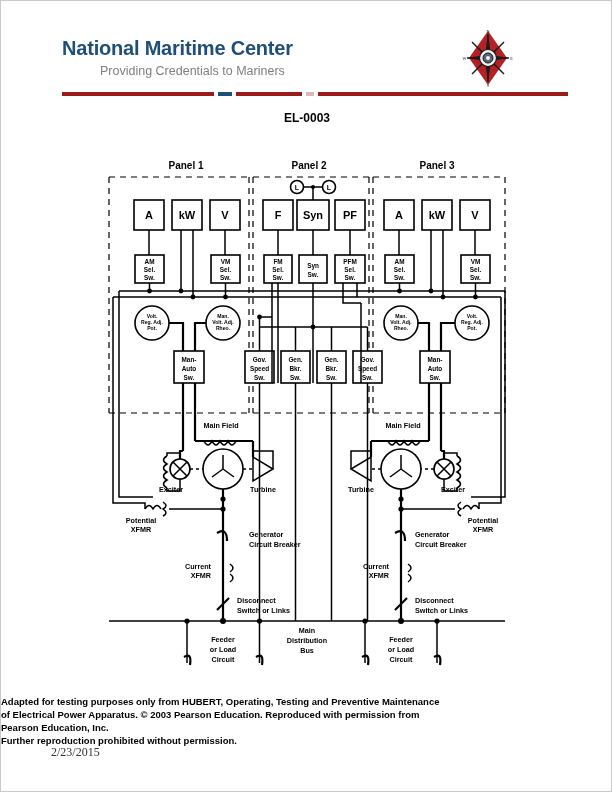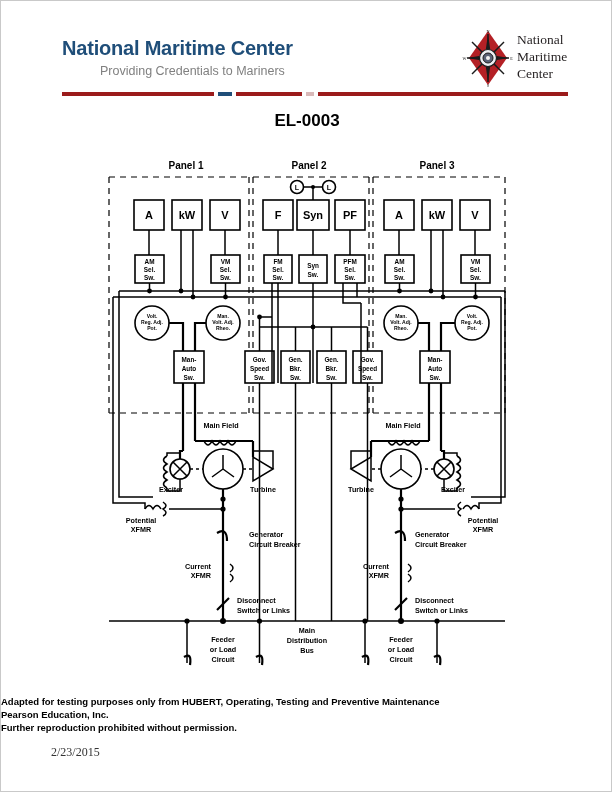--- a/index.html
+++ b/index.html
@@ -13,21 +13,21 @@
              color:#1F4E79;letter-spacing:-.2px;}
   #org-tagline{position:absolute;left:54px;top:63px;font-size:12.5px;color:#808080;margin-left:37px;}
   #rule-wrap{position:absolute;left:53px;top:91px;width:506px;height:4px;}
   .rule-seg{position:absolute;top:0;height:4px;}
   #logo{position:absolute;left:452px;top:28px;width:108px;height:58px;}
   #logo-mark{position:absolute;left:0;top:0;width:54px;height:58px;}
   #logo-text{position:absolute;left:56px;top:2px;width:52px;
              font-family:"Liberation Serif",serif;font-size:13.5px;line-height:17px;color:#231f20;}
 
   #doc-id{position:absolute;left:0;top:110px;width:612px;text-align:center;
-          font-size:17px;font-weight:bold;}
+          font-size:12px;font-weight:bold;}
 
   
   #diagram{position:absolute;left:0;top:150px;width:596px;height:540px;}
   #diagram svg{display:block;}
 
   
   #footer{position:absolute;left:0;top:694px;width:612px;
           font-size:9.5px;font-weight:bold;line-height:13px;}
   #date{position:absolute;left:50px;top:744px;
         font-family:"Liberation Serif",serif;font-size:12px;color:#333;}
@@ -69,25 +69,20 @@
         <polygon points="12,44 25,30 27,29 26,31"></polygon>
       </g>
       <circle cx="27" cy="29" r="8.5" fill="#eceef2" stroke="#1b1b1b" stroke-width="1.2"></circle>
       <circle cx="27" cy="29" r="5" fill="#5a6276" stroke="#1b1b1b" stroke-width="1"></circle>
       <circle cx="27" cy="29" r="2" fill="#f2f2f2"></circle>
       <text x="27" y="3.6" font-size="4.2" text-anchor="middle" font-family="Liberation Serif, serif" fill="#111">N</text>
       <text x="27" y="58" font-size="4.2" text-anchor="middle" font-family="Liberation Serif, serif" fill="#111">S</text>
       <text x="50.5" y="30.6" font-size="4.2" text-anchor="middle" font-family="Liberation Serif, serif" fill="#111">E</text>
       <text x="3.4" y="30.6" font-size="4.2" text-anchor="middle" font-family="Liberation Serif, serif" fill="#111">W</text>
     </svg>
-    <div id="logo-text">
-      <div>National</div>
-      <div>Maritime</div>
-      <div>Center</div>
-    </div>
   </div>
 </div>
 
 <div id="doc-id">EL-0003</div>
 
 <div id="diagram">
 <svg width="612" height="540" viewBox="0 0 612 540">
   <defs>
     <style>
       .wire{stroke:#000;stroke-width:1.5;fill:none;}
@@ -414,17 +409,18 @@
   <path class="wire" d="M436 470 L436 512"></path>
   <path class="wire2" d="M433 506 q8,-5 6,8"></path>
   <text class="lbl cap" x="400" y="491" text-anchor="middle">Feeder</text>
   <text class="lbl cap" x="400" y="501" text-anchor="middle">or Load</text>
   <text class="lbl cap" x="400" y="511" text-anchor="middle">Circuit</text>
 </svg>
 </div>
 
 <div id="footer">
   <div>Adapted for testing purposes only from HUBERT, Operating, Testing and Preventive Maintenance</div>
+  <div>of Electrical Power Apparatus.  © 2003 Pearson Education. Reproduced with permission from</div>
   <div>Pearson Education, Inc.</div>
   <div>Further reproduction prohibited without permission.</div>
 </div>
 
 <div id="date">2/23/2015</div>
 
 </body></html>

